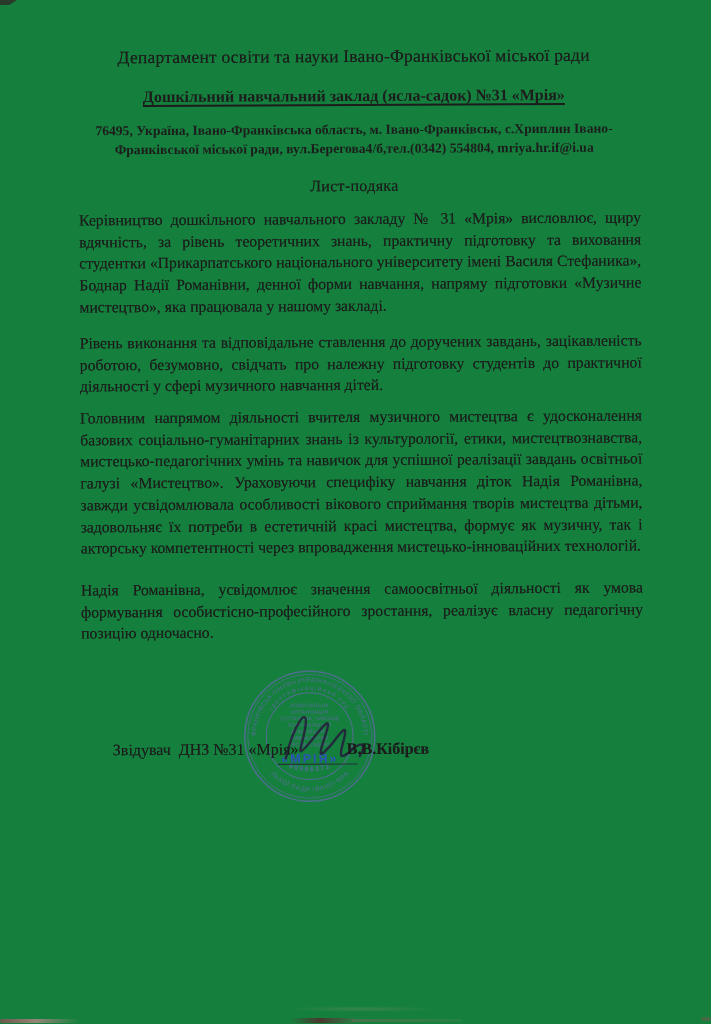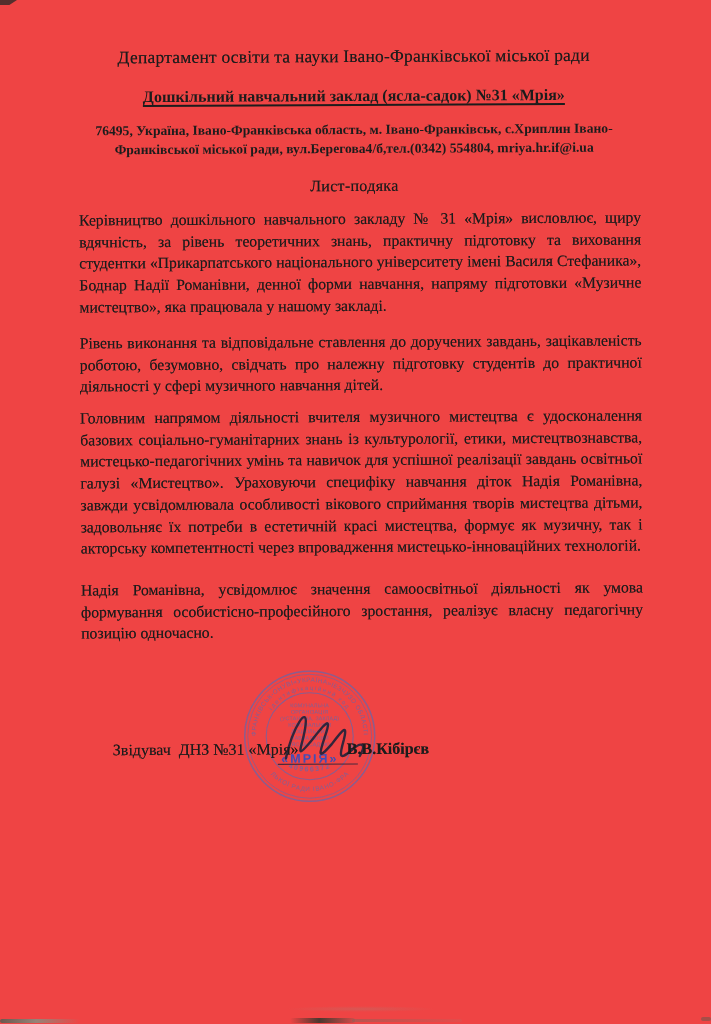--- a/index.html
+++ b/index.html
@@ -1,18 +1,18 @@
 <!DOCTYPE html>
 <html><head>
 <meta charset="utf-8">
 <style>
   html,body{margin:0;padding:0;background:#e8e8e8;}
   .page{
     position:relative; width:711px; height:1024px; margin:0 auto;
-    background:#ef4444; overflow:hidden;
+    background:#15803d; overflow:hidden;
     font-family:"Liberation Serif", serif; color:#1c1c1c;
   }
   .content{
     position:absolute; left:0; top:0; width:711px; height:1024px;
     transform:rotate(-0.3deg); transform-origin:50% 40%;
   }
   .soft{ text-shadow:0 0 .5px rgba(25,25,25,.65); }
   .doc-title{
     position:absolute; top:46px; left:0; width:711px; text-align:center;
     font-size:17.5px; letter-spacing:.2px;

